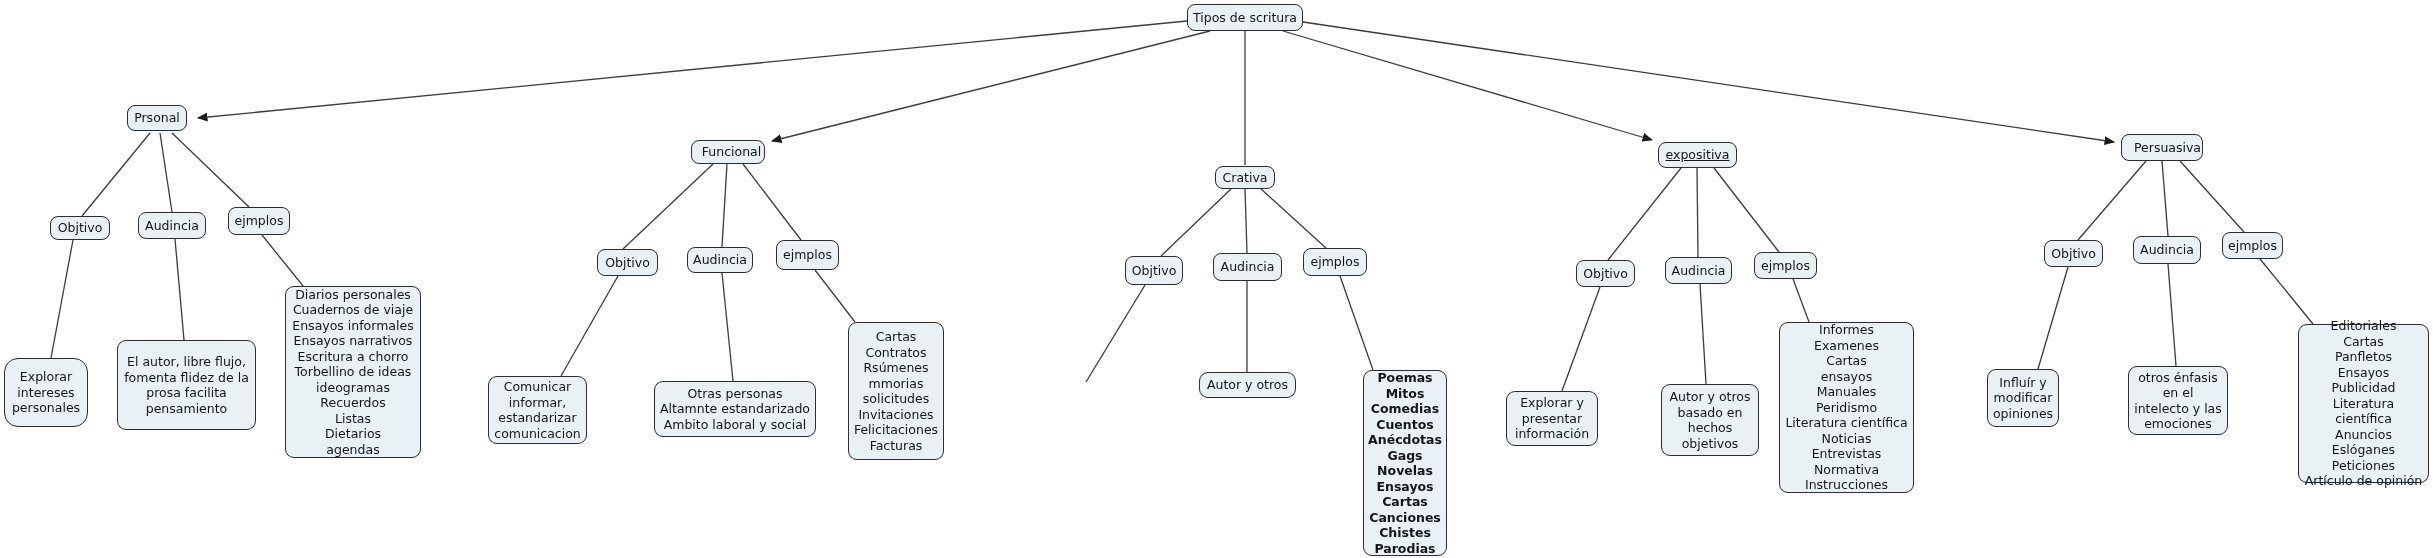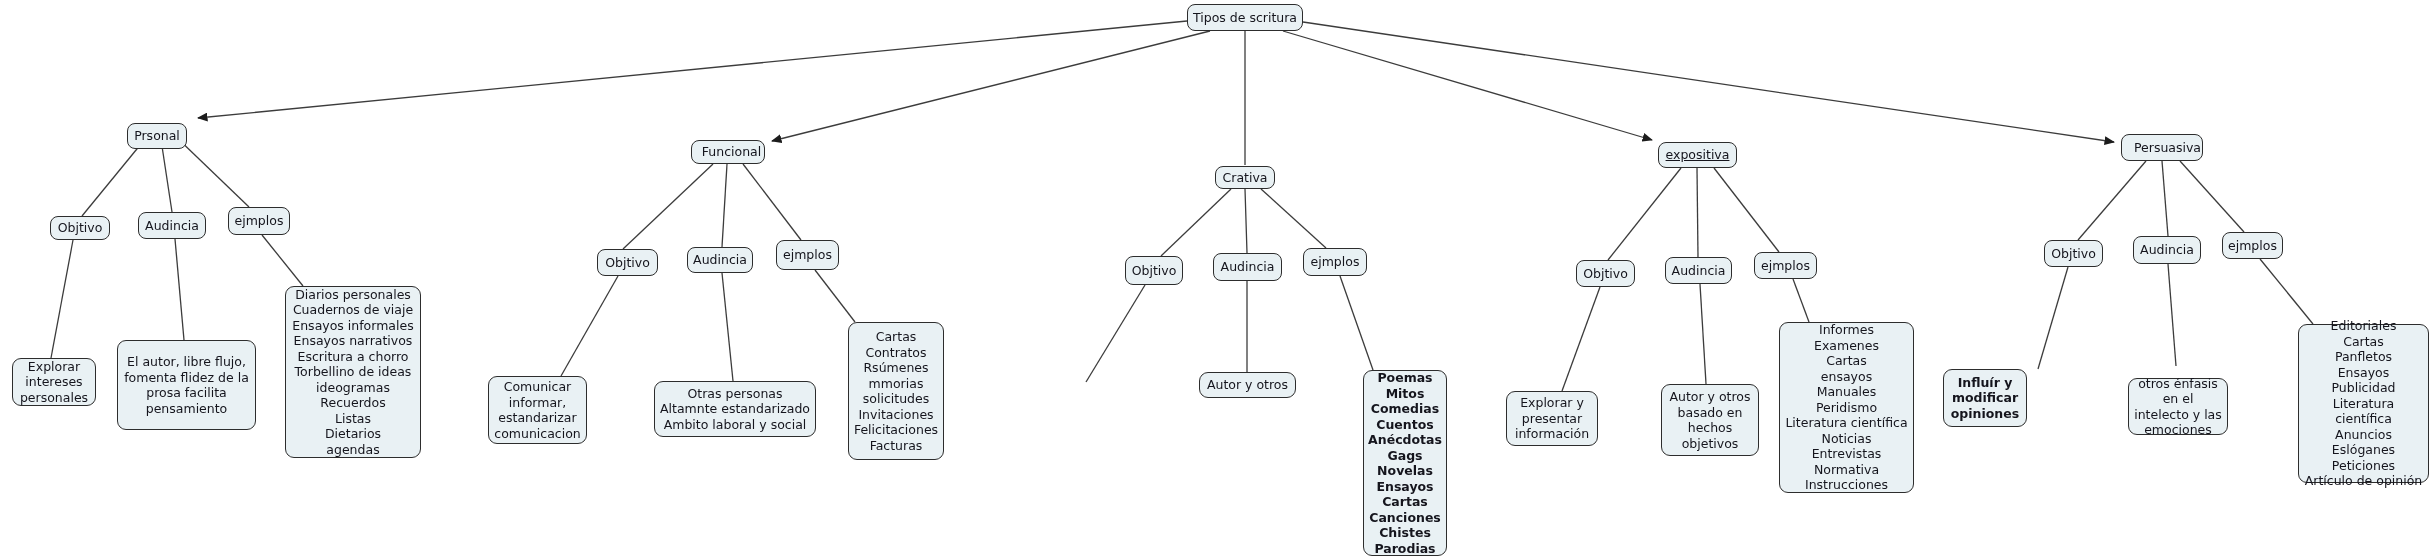--- a/index.html
+++ b/index.html
@@ -78,25 +78,25 @@
       <line x1="2162" y1="161" x2="2168" y2="236"></line>
       <line x1="2180" y1="161" x2="2244" y2="232"></line>
       <line x1="2068" y1="267" x2="2038" y2="369"></line>
       <line x1="2168" y1="264" x2="2176" y2="366"></line>
       <line x1="2260" y1="259" x2="2313" y2="324"></line>
     </g>
   </svg>
 
   <div class="node concept" style="left:1187px;top:4px;width:116px;height:27px;">Tipos de scritura</div>
 
-  <div class="node concept" style="left:127px;top:123px;width:60px;height:26px;">Prsonal</div>
+  <div class="node concept" style="left:127px;top:105px;width:60px;height:26px;">Prsonal</div>
   <div class="node concept" style="left:50px;top:216px;width:60px;height:24px;">Objtivo</div>
   <div class="node concept" style="left:138px;top:212px;width:68px;height:27px;">Audincia</div>
   <div class="node concept" style="left:228px;top:207px;width:62px;height:28px;">ejmplos</div>
-  <div class="node" style="left:12px;top:358px;width:84px;height:48px;">Explorar intereses personales</div>
+  <div class="node" style="left:4px;top:358px;width:84px;height:69px;border-radius:14px;">Explorar intereses personales</div>
   <div class="node" style="left:117px;top:340px;width:139px;height:90px;">El autor, libre flujo, fomenta flidez de la prosa facilita pensamiento</div>
   <div class="node list" style="left:285px;top:286px;width:136px;height:172px;">Diarios personales
 Cuadernos de viaje
 Ensayos informales
 Ensayos narrativos
 Escritura a chorro
 Torbellino de ideas
 ideogramas
 Recuerdos
 Listas
@@ -153,22 +153,22 @@
 Literatura científica
 Noticias
 Entrevistas
 Normativa
 Instrucciones</div>
 
   <div class="node concept" style="left:2121px;top:134px;width:82px;height:27px;padding-left:16px;">Persuasiva</div>
   <div class="node concept" style="left:2044px;top:240px;width:59px;height:27px;">Objtivo</div>
   <div class="node concept" style="left:2133px;top:236px;width:68px;height:28px;">Audincia</div>
   <div class="node concept" style="left:2222px;top:232px;width:61px;height:27px;">ejmplos</div>
-  <div class="node" style="left:1943px;top:369px;width:84px;height:58px;font-weight:bold;">Influír y modificar opiniones</div>
-  <div class="node" style="left:2128px;top:366px;width:100px;height:57px;margin-top:12px;">otros énfasis en el intelecto y las emociones</div>
+  <div class="node" style="left:1987px;top:369px;width:72px;height:58px;">Influír y modificar opiniones</div>
+  <div class="node" style="left:2128px;top:366px;width:100px;height:69px;">otros énfasis en el intelecto y las emociones</div>
   <div class="node list" style="left:2298px;top:324px;width:131px;height:159px;">Editoriales
 Cartas
 Panfletos
 Ensayos
 Publicidad
 Literatura científica
 Anuncios
 Eslóganes
 Peticiones
 Artículo de opinión</div>

